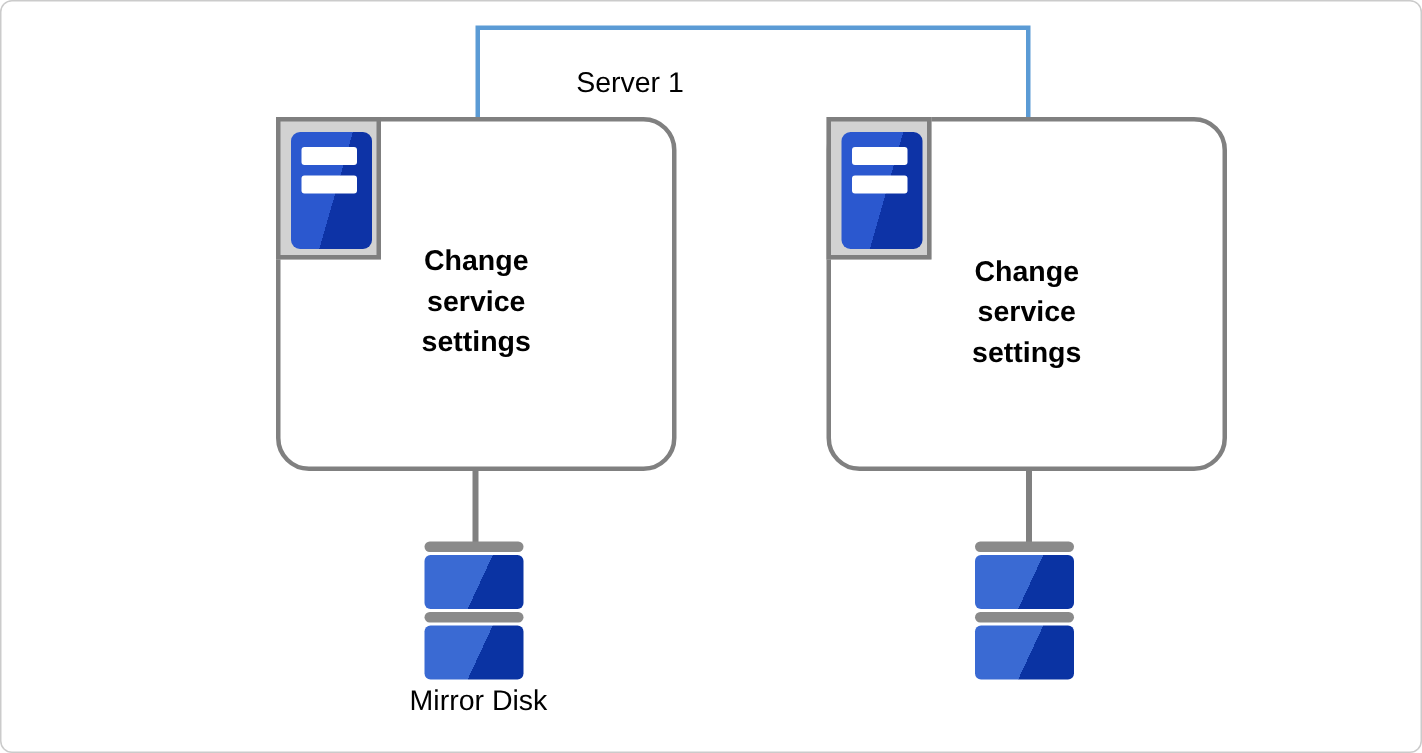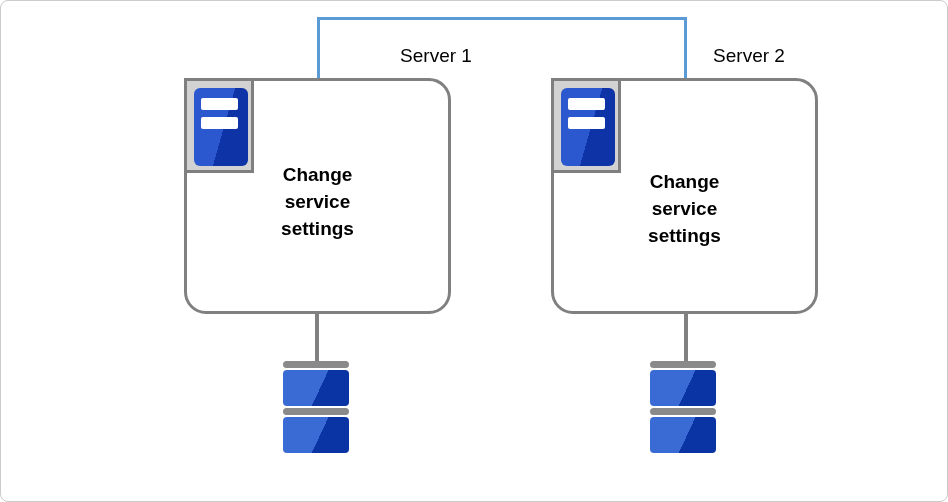--- a/index.html
+++ b/index.html
@@ -51,21 +51,21 @@
 
   .node-label {
     position: absolute;
     top: 44px;
     width: 140px;
     text-align: center;
     font-size: 19px;
     color: #000000;
     white-space: nowrap;
   }
-  .node-label.left  { left: 322px; padding-left: 43px; }
+  .node-label.left  { left: 306px; padding-left: 43px; }
   .node-label.right { left: 678px; }
 
   
   .icon-frame {
     position: absolute;
     top: 77px;
     width: 70px;
     height: 95px;
     background: #d2d2d2;
     border: 3px solid #7f7f7f;
@@ -127,21 +127,20 @@
 
 <div class="canvas">
 
   <svg class="connector-layer" viewBox="0 0 948 502" xmlns="http://www.w3.org/2000/svg">
     <path d="M 317.5 78 V 17.5 H 684.5 V 78" fill="none" stroke="#5b9bd5" stroke-width="3"></path>
     <line x1="316" y1="312" x2="316" y2="362" stroke="#808080" stroke-width="4"></line>
     <line x1="685" y1="312" x2="685" y2="362" stroke="#808080" stroke-width="4"></line>
   </svg>
 
   <div class="node-label left">Server 1</div>
-  <div class="node-label right">Server 2</div>
 
   <div class="node-box left"></div>
   <div class="node-box right"></div>
 
   <div class="node-body-text left">
     <div>Change</div>
     <div>service</div>
     <div>settings</div>
   </div>
   <div class="node-body-text right">
@@ -169,14 +168,15 @@
     <div class="separator"></div>
     <div class="platter"></div>
   </div>
   <div class="disk right">
     <div class="cap"></div>
     <div class="platter"></div>
     <div class="separator"></div>
     <div class="platter"></div>
   </div>
 
+  <div class="disk-label">Mirror Disk</div>
 
 </div>
 
 </body></html>

